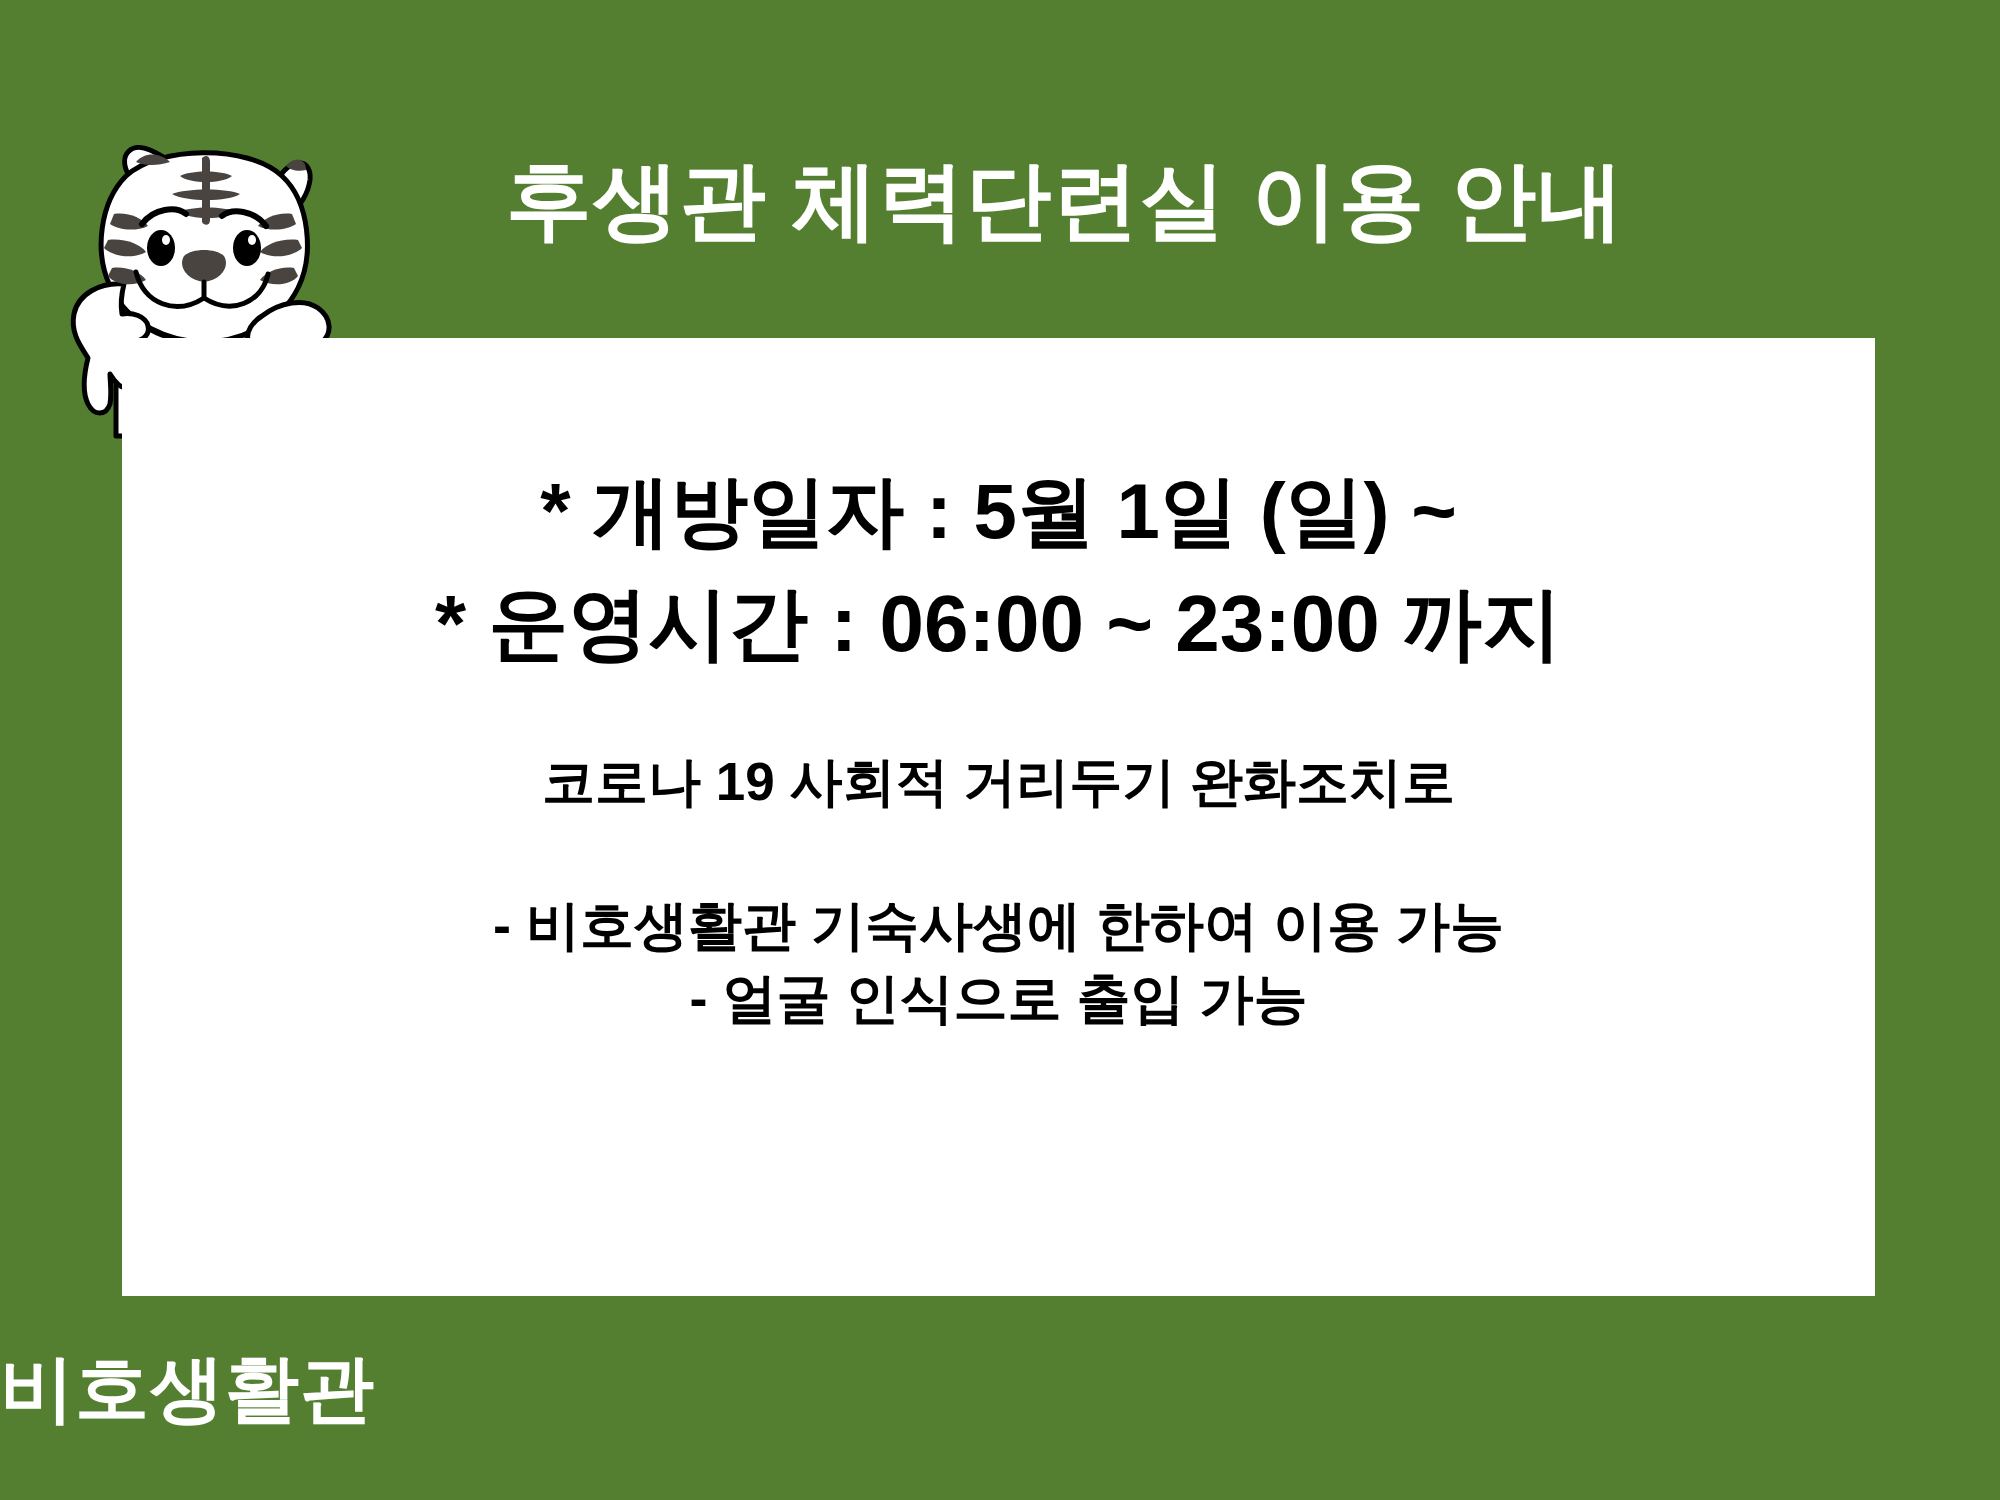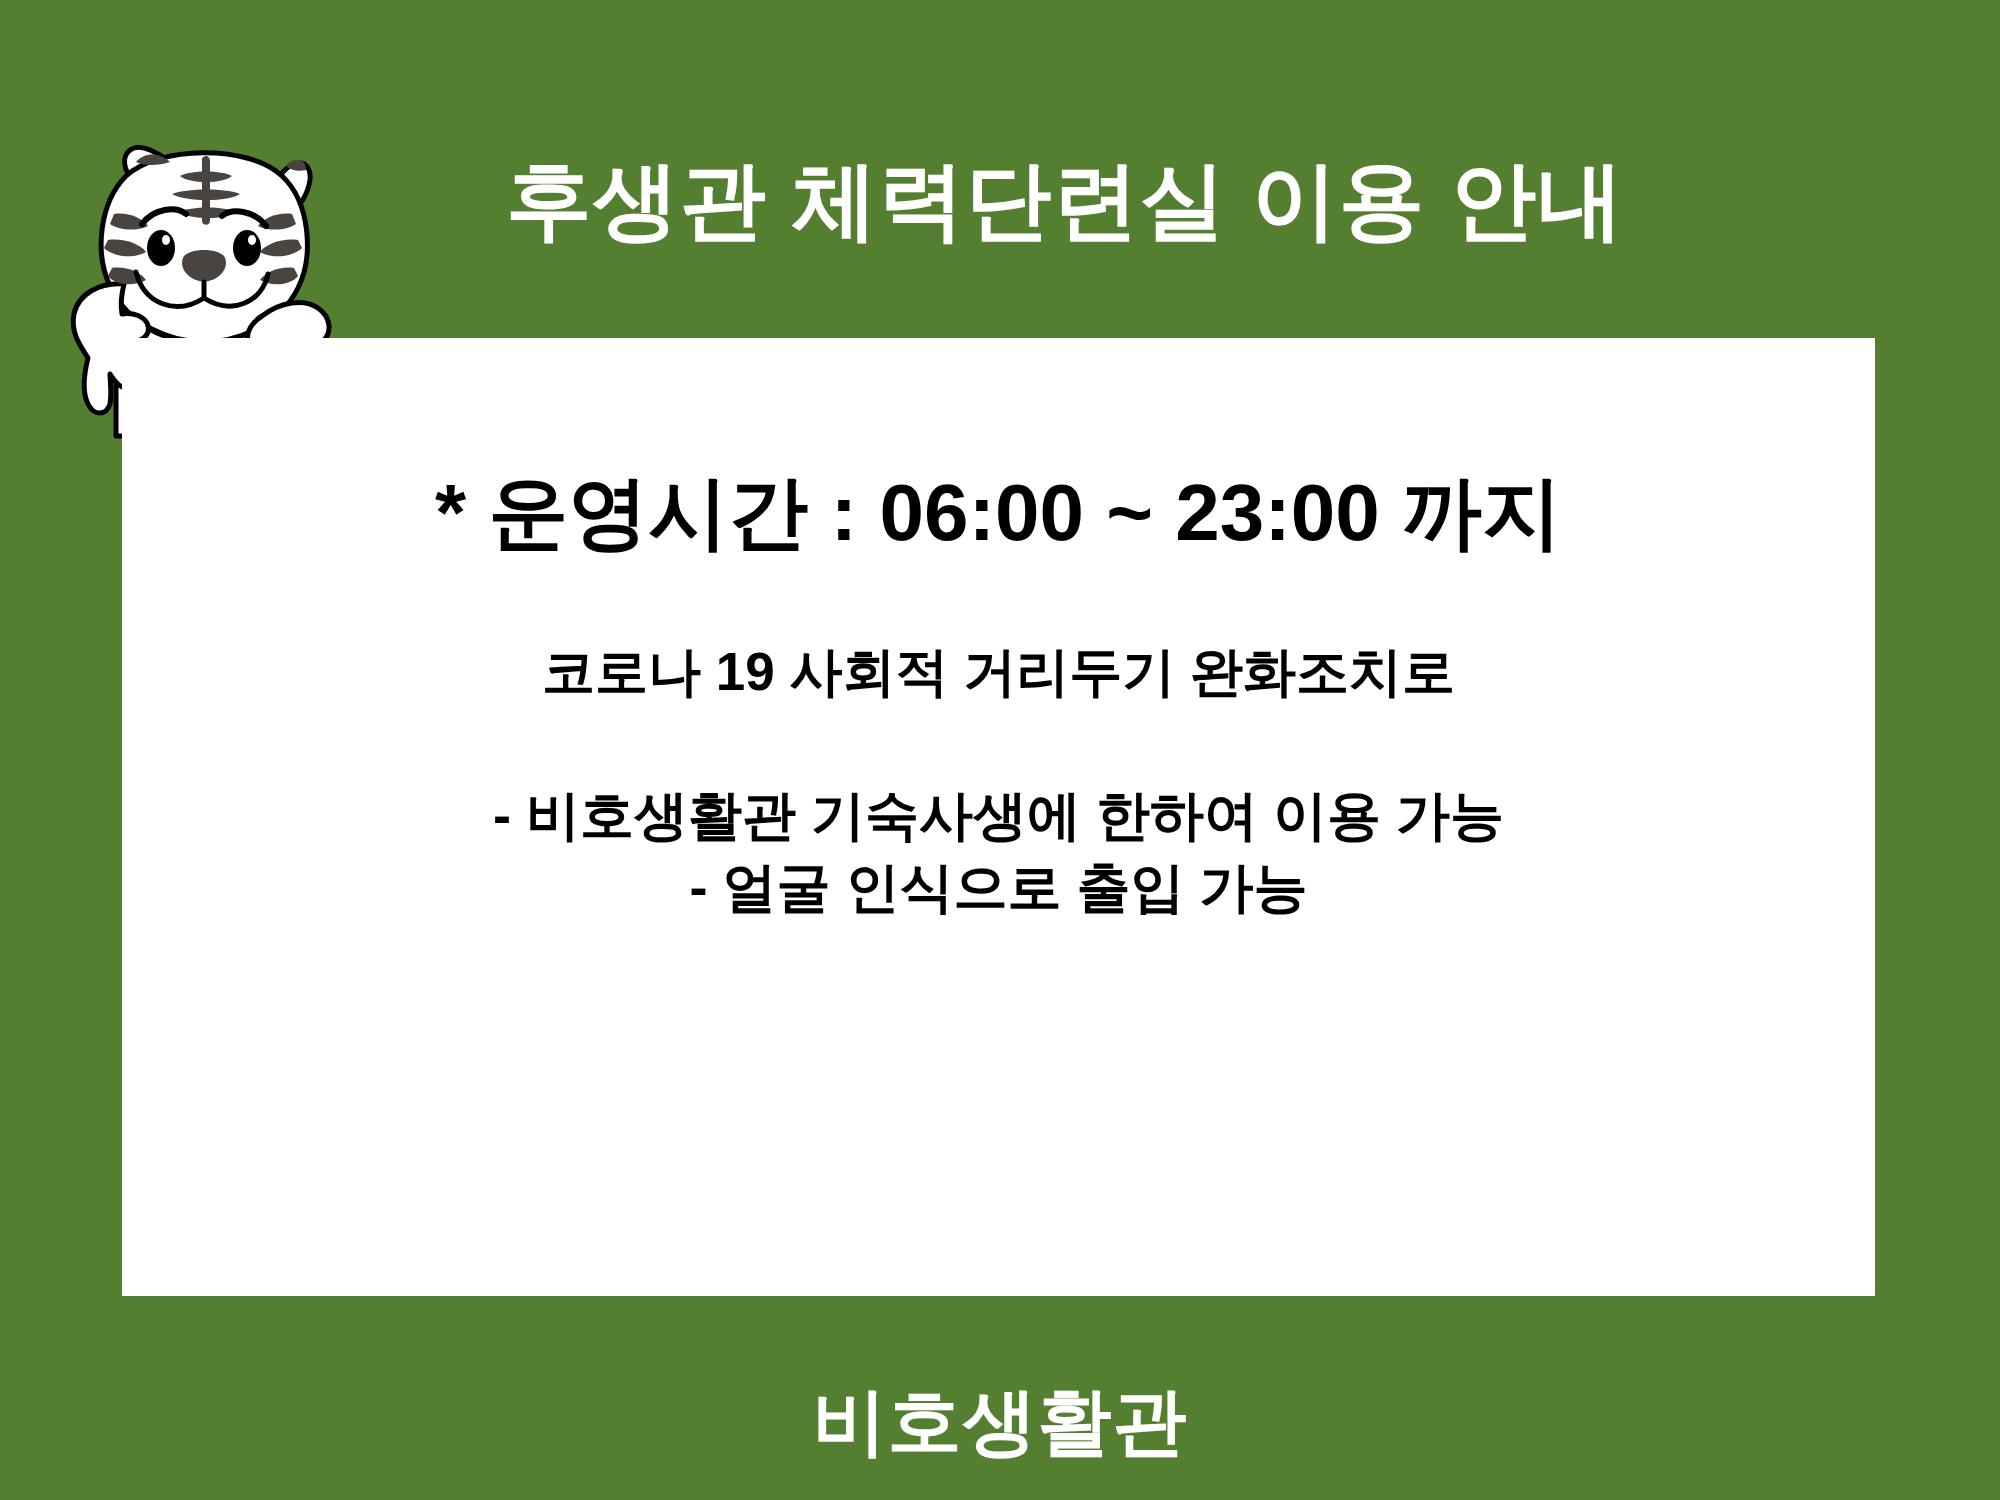--- a/index.html
+++ b/index.html
@@ -95,23 +95,23 @@
     font-size: 54px;
     line-height: 1.34;
     text-align: center;
     white-space: nowrap;
   }
 
   
   #footer {
     position: absolute;
     left: 0;
-    top: 1373px;
-    width: 2000px;
-    text-align: center;
+    top: 1340px;
+    width: 2000px;
+    text-align: left;
     color: #ffffff;
     font-size: 74px;
     font-weight: 700;
     letter-spacing: 1px;
     white-space: nowrap;
   }
 
   
   #tiger {
     position: absolute;
@@ -220,20 +220,21 @@
         <path d="M138 146 L 138 160"></path>
         <path d="M70 136 C 78 168, 110 180, 138 162"></path>
         <path d="M138 162 C 166 180, 196 166, 202 138"></path>
       </g>
     </svg>
   </div>
 
   <div id="panel">
     <div class="panel-inner">
 
+      <div class="headline line1">* 개방일자 : 5월 1일 (일) ~</div>
 
       <div class="headline line2">* 운영시간 : 06:00 ~ 23:00 까지</div>
 
       <div class="body-block">
         <div>코로나 19 사회적 거리두기 완화조치로</div>
       </div>
 
       <div class="bullet-block">
         <div>- 비호생활관 기숙사생에 한하여 이용 가능</div>
         <div>- 얼굴 인식으로 출입 가능</div>

